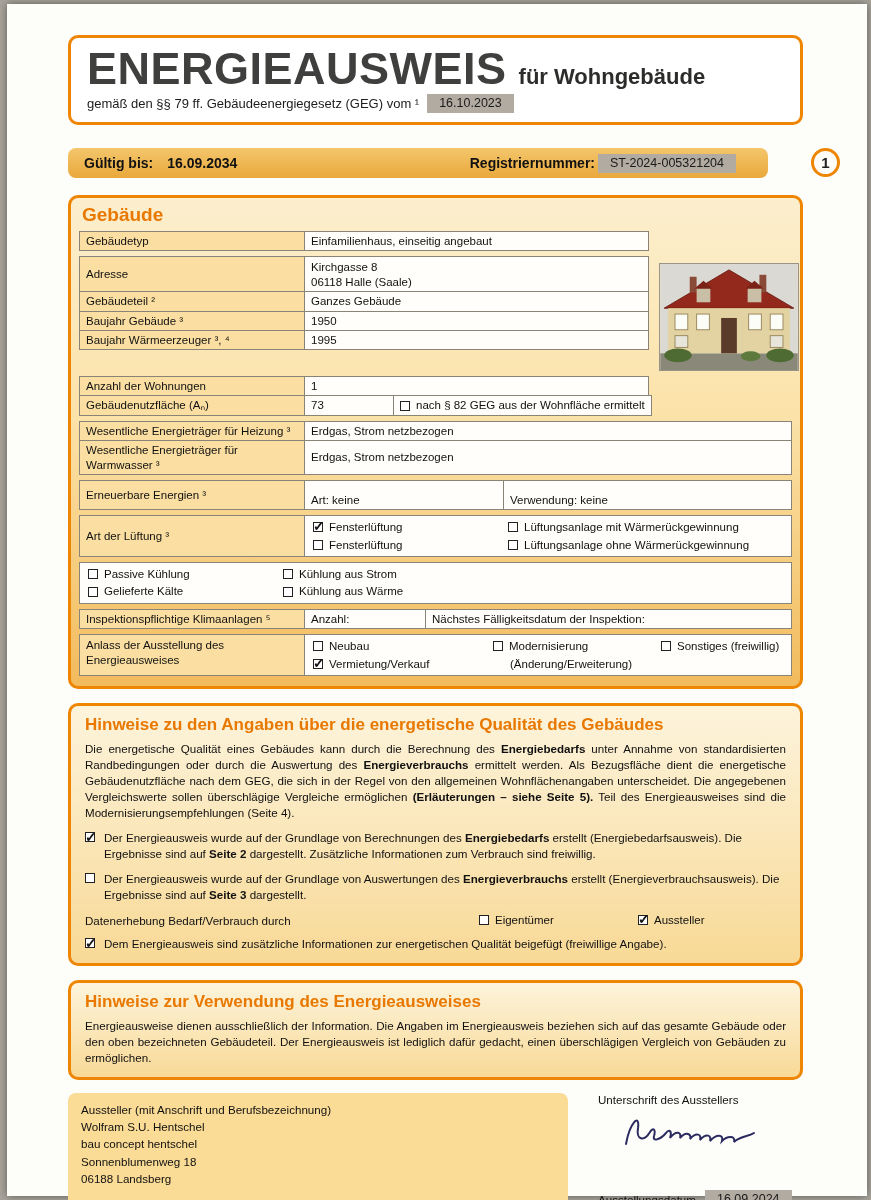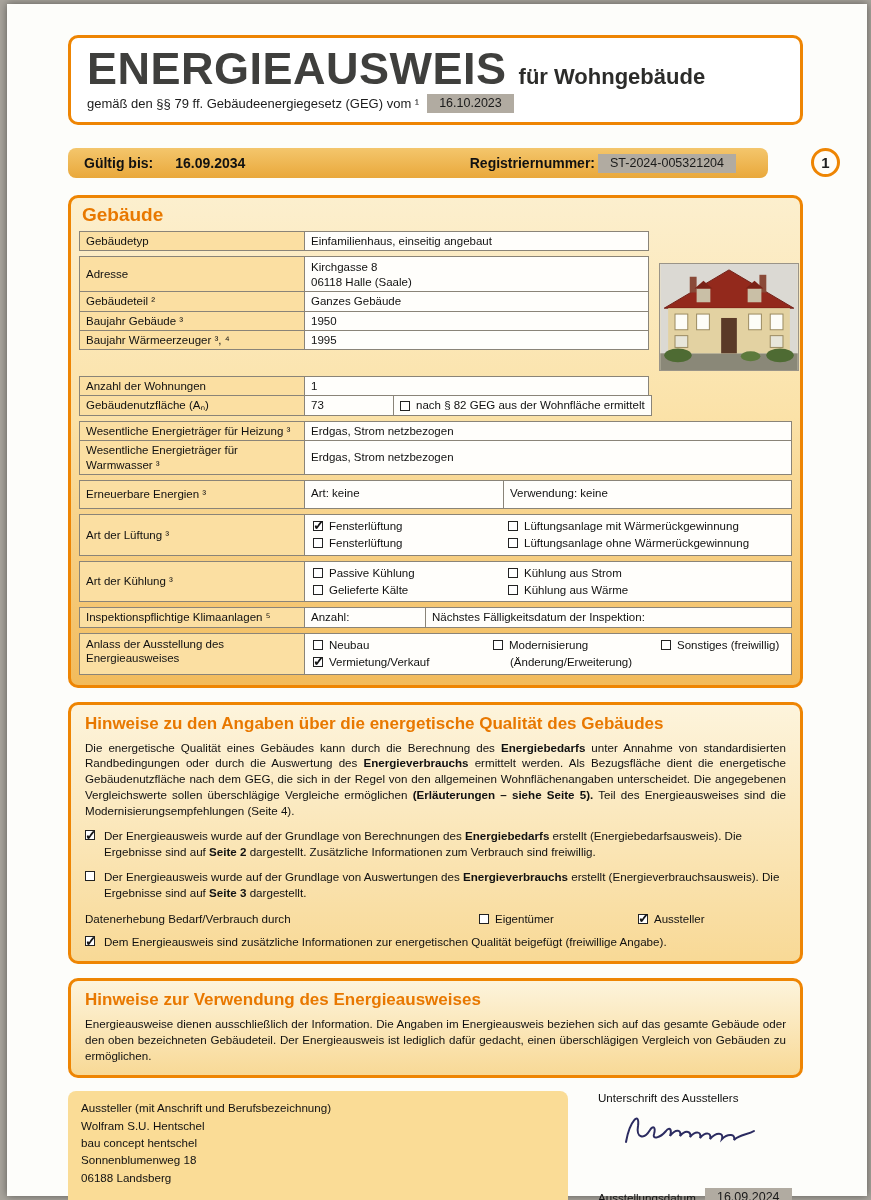--- a/index.html
+++ b/index.html
@@ -30,21 +30,21 @@
   .gray-box { background: #b1aba1; padding: 2px 12px 3px; font-size: 12.5px; color: #1a1a1a; }
 
   
   .validity-row { position: relative; margin-top: 23px; height: 32px; }
   .validity-bar {
     width: 700px; height: 30px; border-radius: 8px;
     background: linear-gradient(180deg,#f4c66c,#e9a83b);
     display: flex; align-items: center; padding: 0 16px; font-size: 14px;
   }
   .b { font-weight: bold; }
-  .vdate { margin-left: 22px; }
+  .vdate { margin-left: 14px; }
   .reg { margin-left: auto; display: flex; align-items: center; gap: 3px; margin-right: 16px; text-align: center; }
   .page-circle {
     position: absolute; left: 743px; top: 0;
     width: 29px; height: 29px; border: 3px solid #ee8503; border-radius: 50%;
     background: #fffdf8; display: flex; align-items: center; justify-content: center;
     font-size: 15px; font-weight: bold; color: #222;
   }
 
   
   .gebaeude-box { margin-top: 15px; padding: 4px 8px 10px; background: linear-gradient(180deg,#fcefce 0%,#fbe2a8 45%,#f2bb5c 100%); }
@@ -56,21 +56,21 @@
   .trow > div + div { margin-left: -1px; }
   .lbl { width: 226px; flex: none; background: #fbdfa2; padding: 2px 6px; font-size: 11.5px; display: flex; align-items: center; line-height: 1.25; }
   .lbl.top { align-items: flex-start; padding-top: 3px; display: block; }
   .val { background: #fffefb; padding: 2px 6px; font-size: 11.5px; display: flex; align-items: center; line-height: 1.25; min-height: 19px; }
   .val.stack { display: block; padding-top: 3px; }
   .wmain { width: 345px; flex: none; }
   .flex1 { flex: 1; }
   .w90 { width: 90px; flex: none; }
   .w200 { width: 200px; flex: none; }
   .w120 { width: 122px; flex: none; }
-  .tall { min-height: 29px; align-items: flex-start; padding-top: 5px; }
+  .tall { min-height: 29px; align-items: flex-start; padding-top: 12px; }
   .mt { margin-top: 6px; }
 
   .secA { display: flex; }
   .colA { width: 572px; flex: none; }
   .photoA { margin-left: 8px; margin-top: 31px; }
   .photoA svg { display: block; border: 1px solid #9a9488; }
 
   .optsgrid { display: grid; grid-template-columns: 195px 1fr; grid-template-rows: auto auto; grid-auto-flow: column; row-gap: 3px; padding: 4px 8px; align-items: center; }
   .opt { display: flex; align-items: center; gap: 6px; white-space: nowrap; font-size: 11.5px; }
   .cb { width: 10px; height: 10px; border: 1.4px solid #222; background: #fff; display: inline-block; position: relative; flex: none; }
@@ -235,21 +235,20 @@
           <span>Lüftungsanlage mit Wärmerückgewinnung</span>
         </span>
         <span class="opt">
           <span class="cb"></span>
           <span>Lüftungsanlage ohne Wärmerückgewinnung</span>
         </span>
       </div>
     </div>
 
     <div class="trow mt">
-      <div class="lbl">Art der Kühlung ³</div>
       <div class="val flex1 optsgrid">
         <span class="opt">
           <span class="cb"></span>
           <span>Passive Kühlung</span>
         </span>
         <span class="opt">
           <span class="cb"></span>
           <span>Gelieferte Kälte</span>
         </span>
         <span class="opt">

